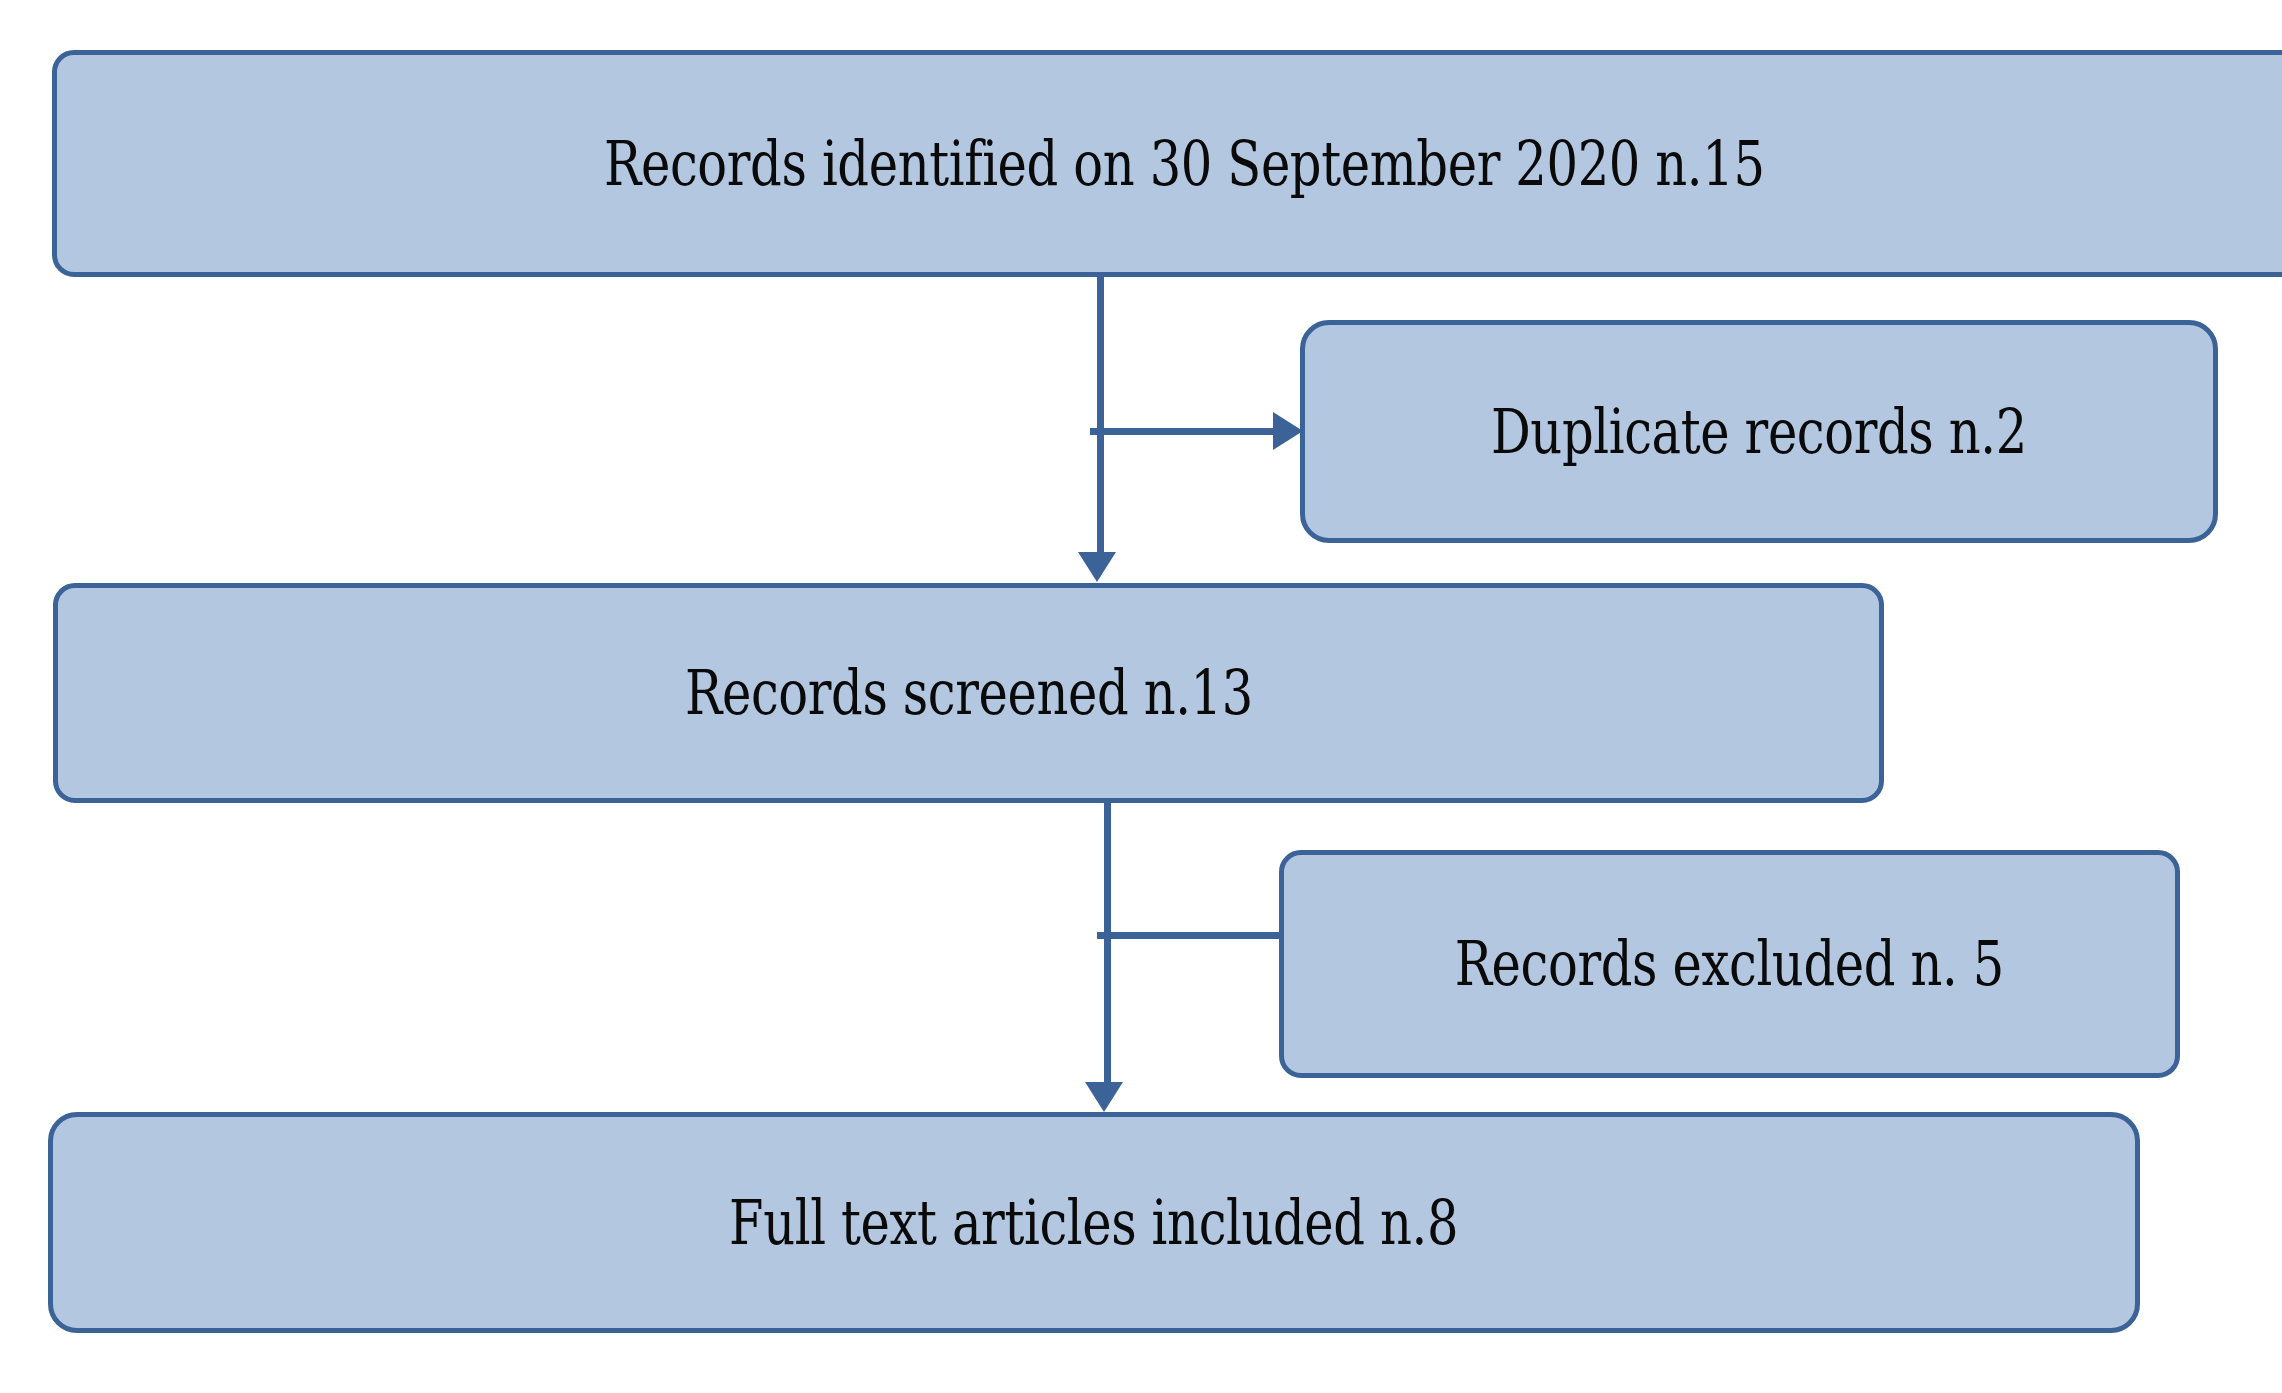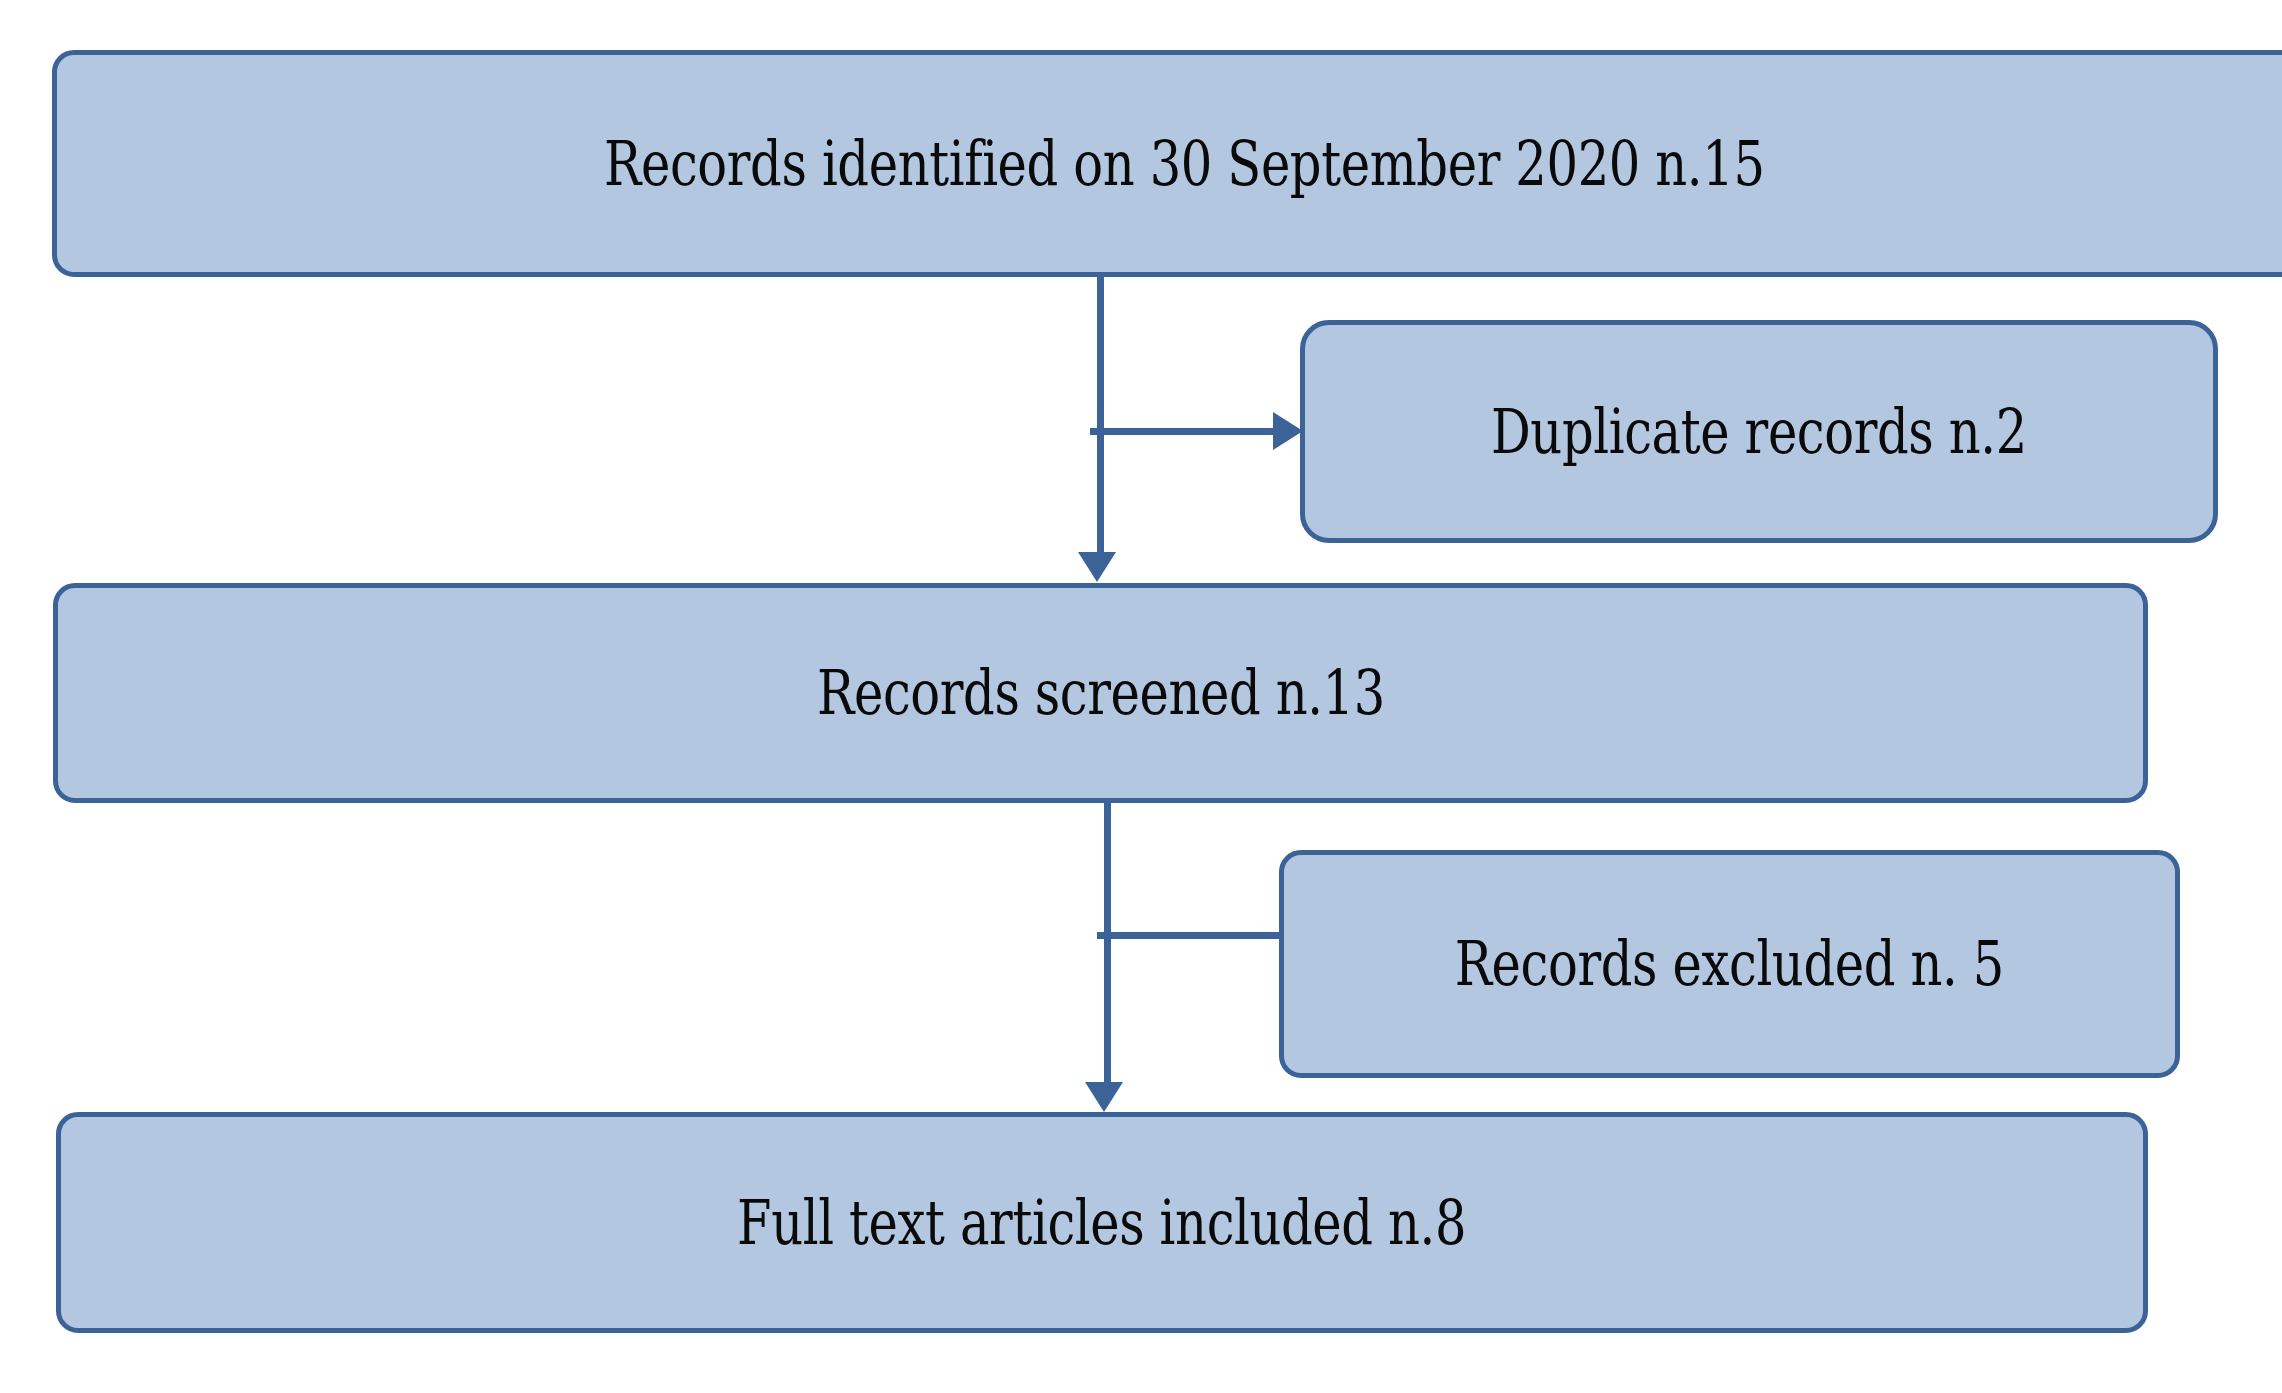--- a/index.html
+++ b/index.html
@@ -60,23 +60,23 @@
     width: 0;
     height: 0;
     border-top: 19px solid transparent;
     border-bottom: 19px solid transparent;
     border-left: 30px solid #3c6397;
   }
 
   
   #node-identified   { left: 52px;   top: 50px;   width: 2265px; height: 227px; }
   #node-duplicates   { left: 1300px; top: 320px;  width: 918px;  height: 223px; border-radius: 29px; }
-  #node-screened     { left: 53px;   top: 583px;  width: 2095px; height: 220px; }
+  #node-screened     { left: 53px;   top: 583px;  width: 1831px; height: 220px; }
   #node-excluded     { left: 1279px; top: 850px;  width: 901px;  height: 228px; }
-  #node-included     { left: 56px;   top: 1112px; width: 2092px; height: 221px; }
+  #node-included     { left: 48px;   top: 1112px; width: 2092px; height: 221px; border-radius: 29px; }
 
   
   #conn1-vline  { left: 1097px; top: 277px; height: 278px; }
   #conn1-arrow  { left: 1078px; top: 552px; }
 
   
   #conn2-hline  { left: 1090px; top: 428px; width: 190px; }
   #conn2-arrow  { left: 1273px; top: 412px; }
 
   

